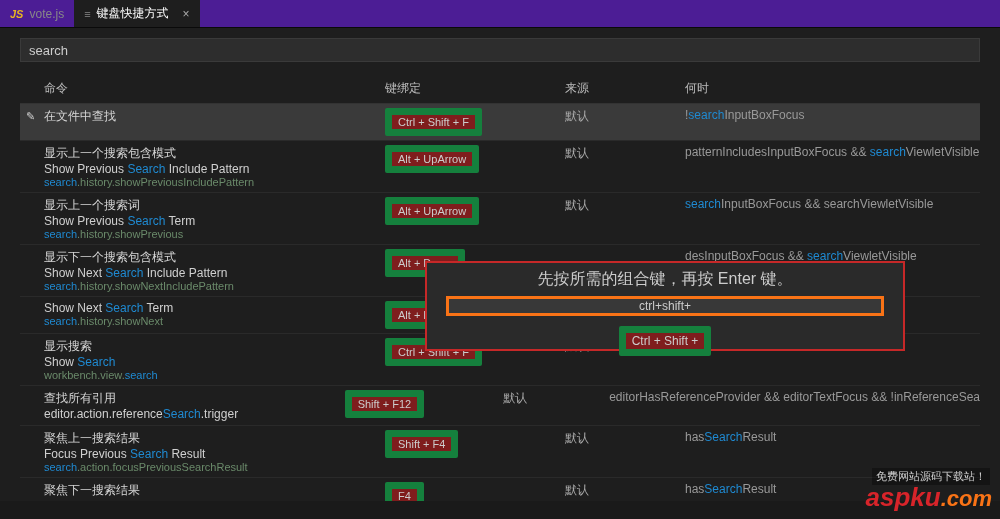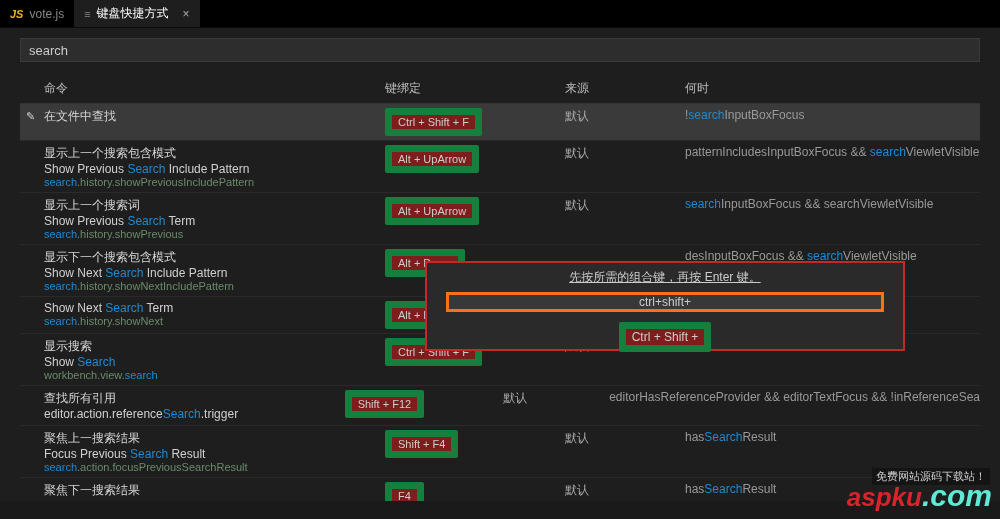--- a/index.html
+++ b/index.html
@@ -8,21 +8,21 @@
   height: 519px;
   background: #1e1e1e;
   font-family: "Segoe UI", "Microsoft YaHei", sans-serif;
   font-size: 12px;
   color: #cccccc;
   overflow: hidden;
   position: relative;
 }
 .tab-bar {
   height: 28px;
-  background: #000000;
+  background: #4c1d95;
   display: flex;
   align-items: flex-start;
   border-bottom: 1px solid #0a0a0a;
 }
 .tab {
   display: flex;
   align-items: center;
   height: 100%;
   padding: 0 10px;
   color: #888;
@@ -114,24 +114,23 @@
   height: 90px;
   border: 2px solid #c62828;
   background: #2a2a2a;
   z-index: 100;
   display: flex;
   flex-direction: column;
   align-items: center;
   padding: 6px 10px;
 }
 .modal-title {
-  font-size: 12px;
+  font-size: 16px;
   color: #ccc;
   margin-bottom: 6px;
-  text-decoration: underline;
 }
 .modal-input {
   width: 96%;
   height: 22px;
   background: #383838;
   border: 3px solid #f97316;
   color: #ccc;
   padding: 0 8px;
   text-align: center;
   font-size: 12px;
@@ -147,21 +146,21 @@
   right: 8px;
   bottom: 6px;
   font-family: Arial, sans-serif;
   font-size: 26px;
   font-weight: bold;
   font-style: italic;
   letter-spacing: 0;
   z-index: 200;
 }
 .wm-red { color: #d8242a; }
-.wm-white { color: #5eead4; font-size: 30px; }
+.wm-white { color: #f97316; font-size: 22px; }
 .wm-slogan {
   position: absolute;
   right: 10px;
   bottom: 34px;
   font-size: 11px;
   color: #ccc;
   background: rgba(0,0,0,.3);
   padding: 1px 4px;
   z-index: 200;
 }

